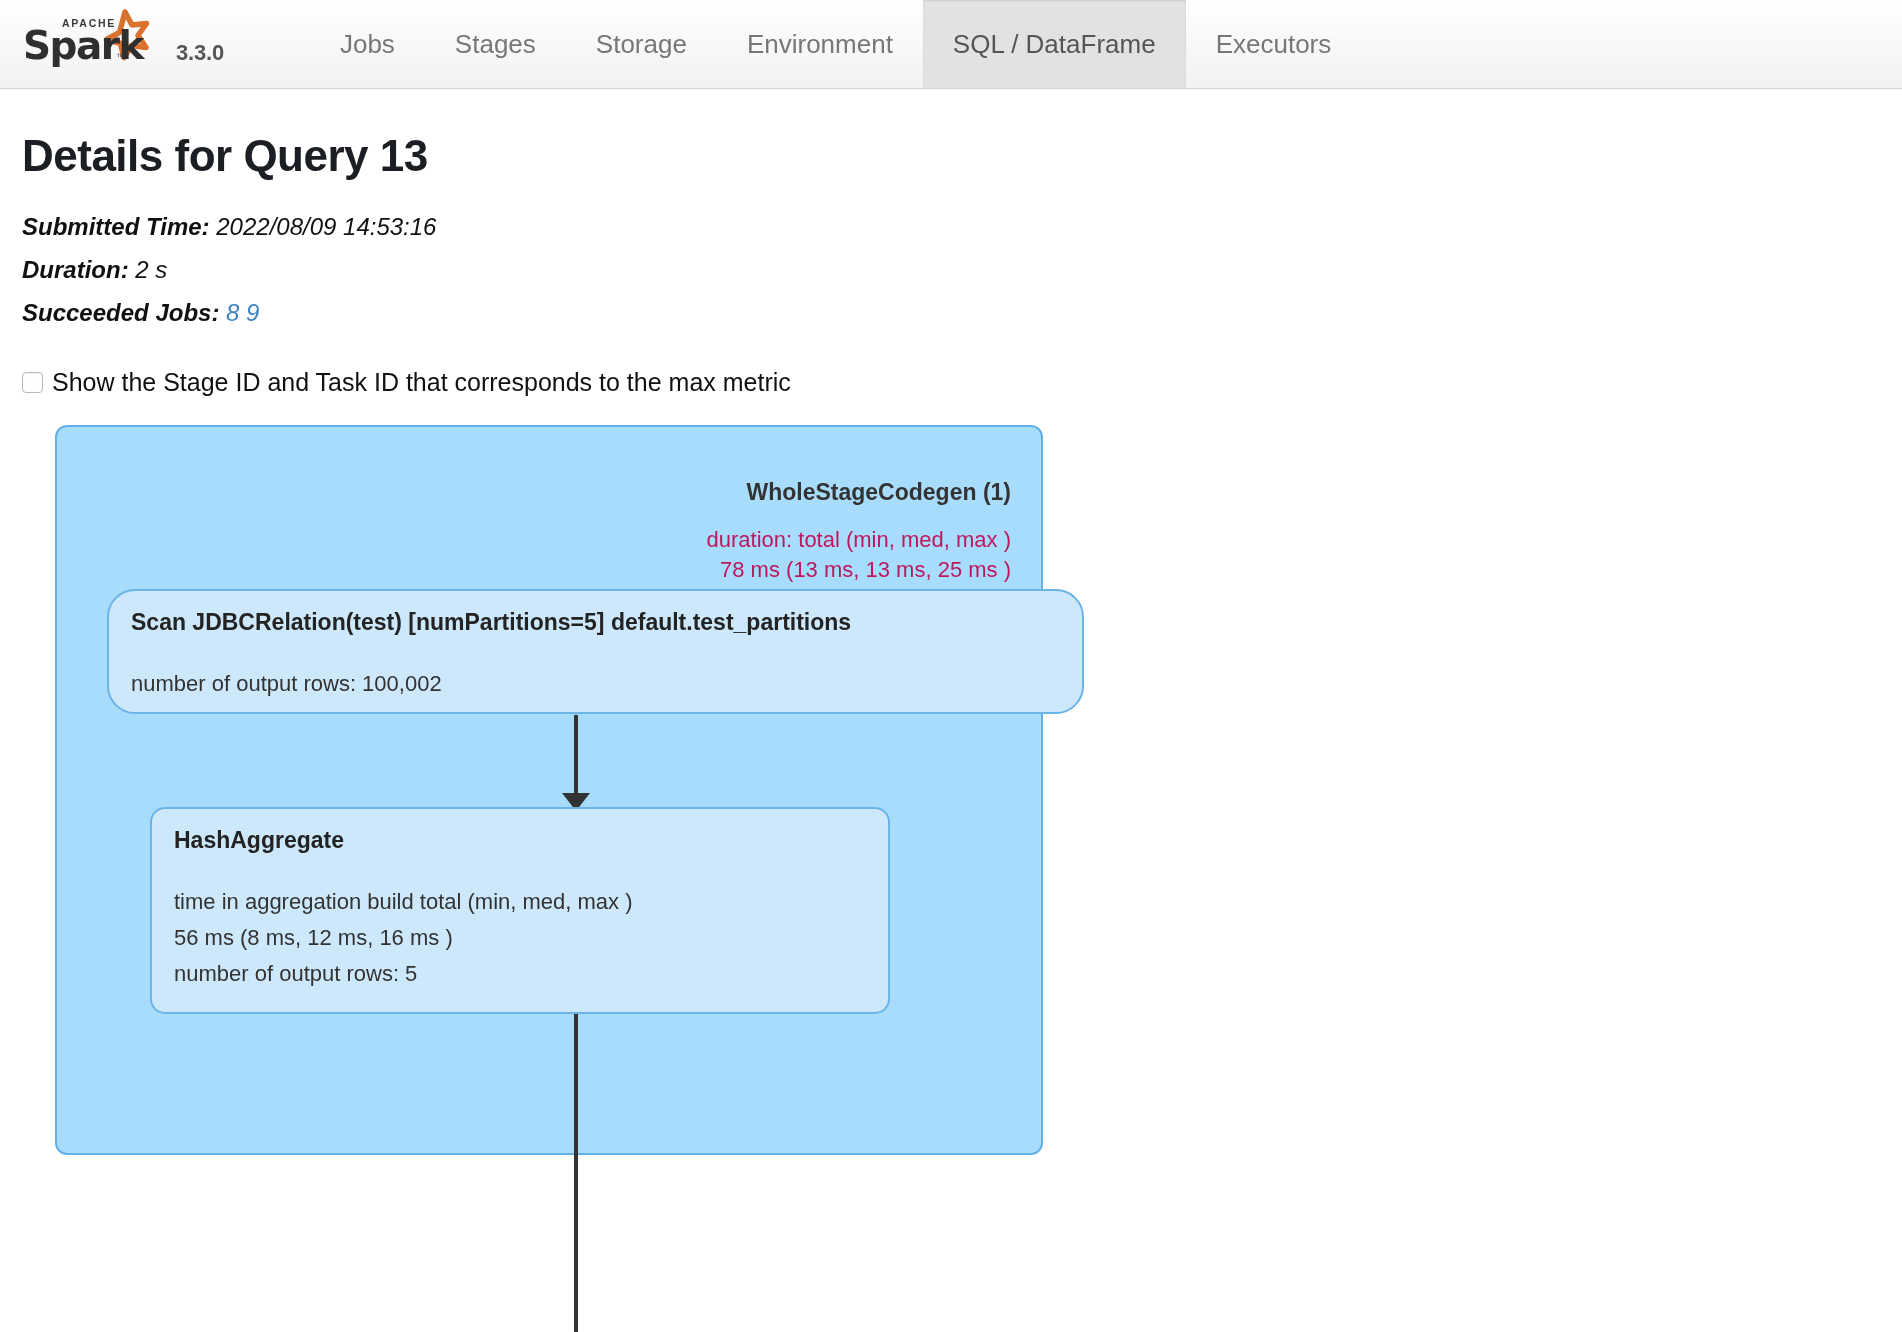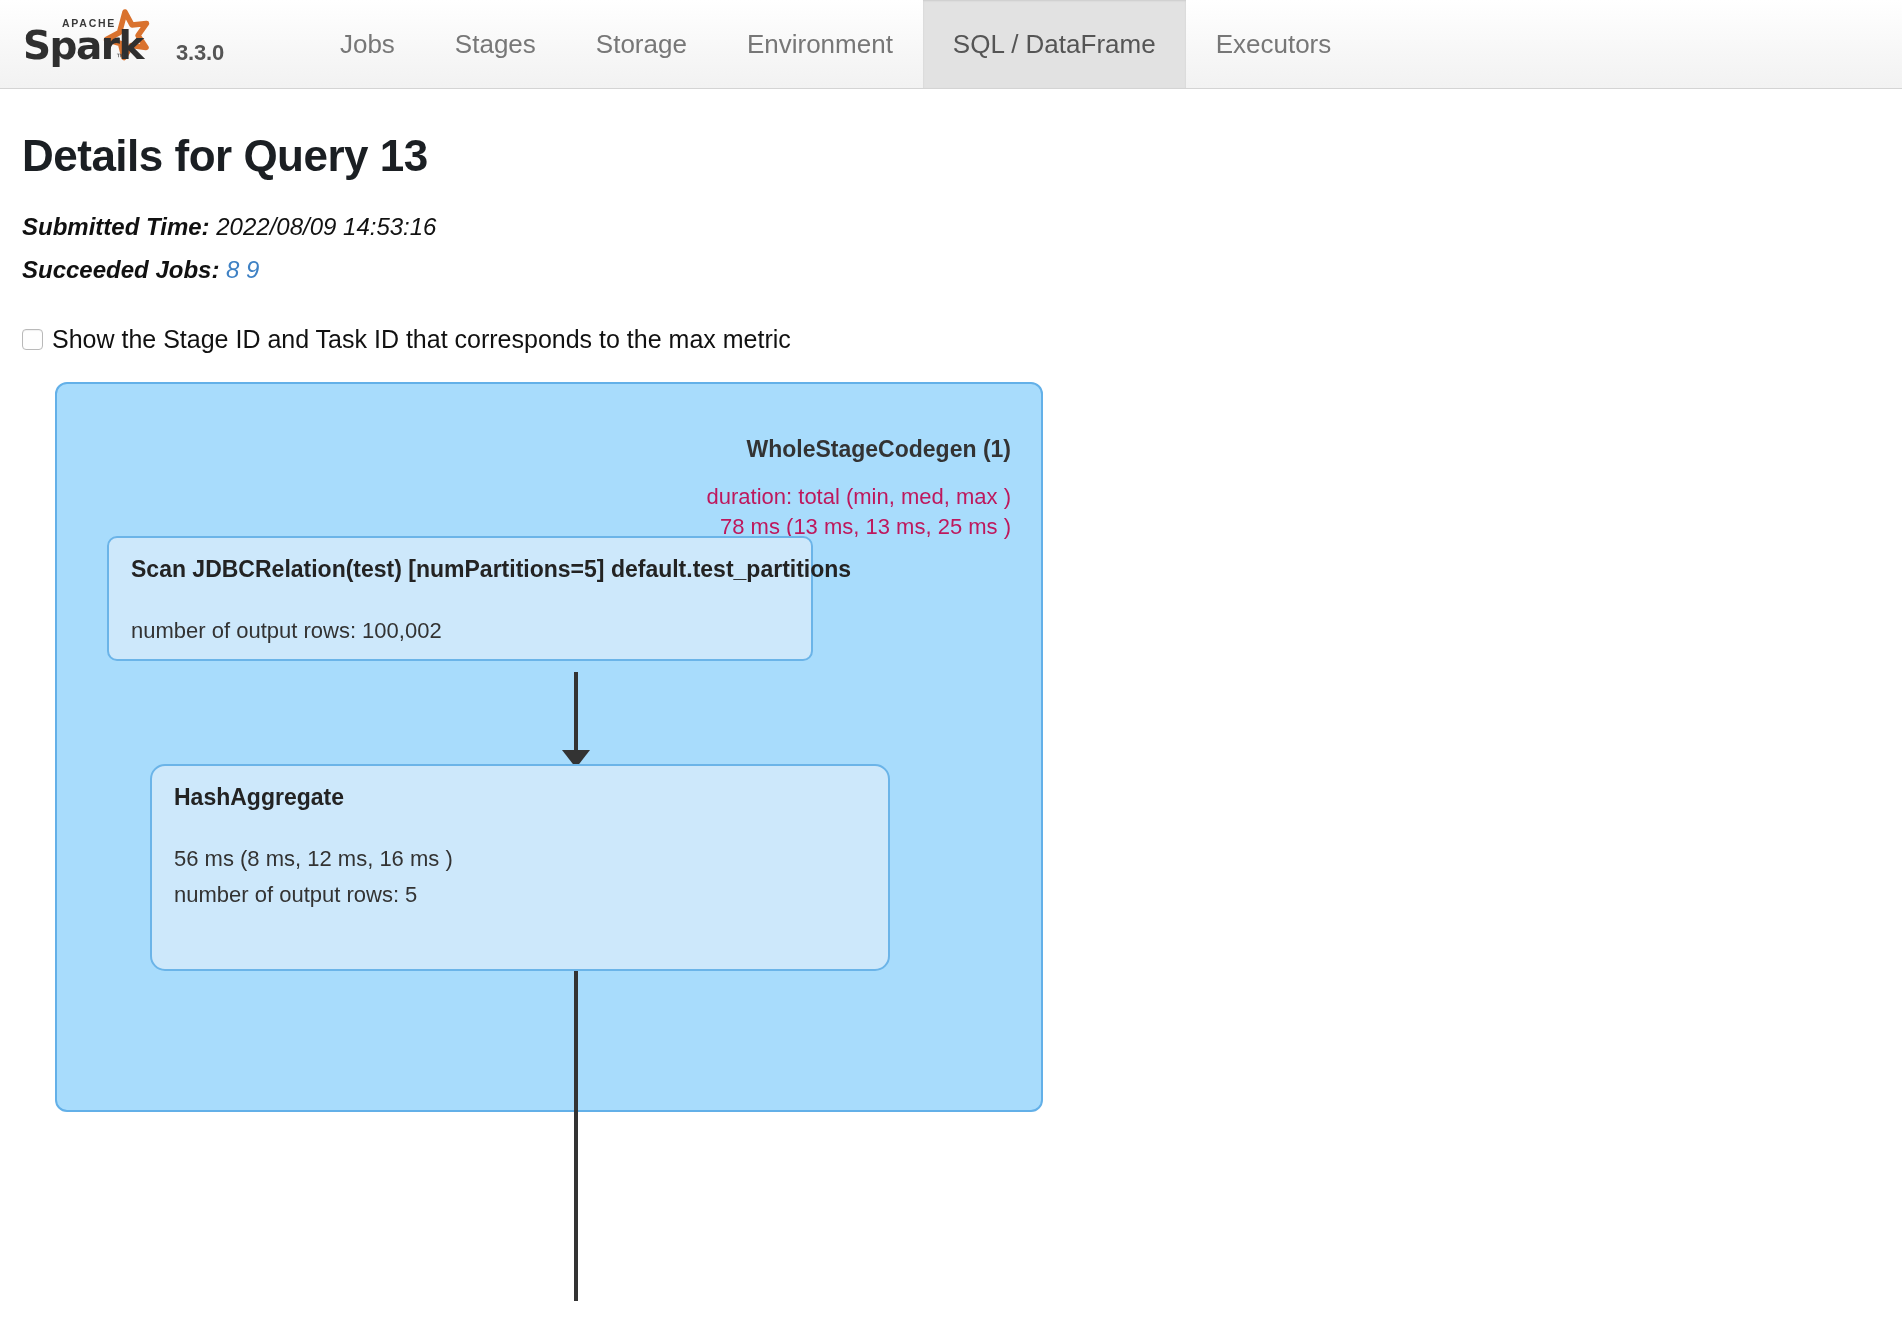--- a/index.html
+++ b/index.html
@@ -173,23 +173,24 @@
   }
   .node-metric {
     font-size: 22px;
     line-height: 36px;
     color: #333333;
     white-space: nowrap;
   }
 
   #node-scan {
     left: 85px;
-    top: 154px;
-    width: 706px;
+    top: 164px;
+    width: 977px;
     height: 125px;
+    border-radius: 28px;
   }
   #node-hashagg {
     left: 128px;
     top: 382px;
     width: 740px;
     height: 207px;
     border-radius: 15px;
   }
 
   .edge {
@@ -240,20 +241,24 @@
 
 <div class="page">
 
   <h1 class="page-title">Details for Query 13</h1>
 
   <div class="meta-line">
     <span class="meta-label">Submitted Time:</span>
     <span class="meta-value">2022/08/09 14:53:16</span>
   </div>
 
+  <div class="meta-line">
+    <span class="meta-label">Duration:</span>
+    <span class="meta-value">2 s</span>
+  </div>
 
   <div class="meta-line">
     <span class="meta-label">Succeeded Jobs:</span>
     <a class="job-link" href="#">8</a>
     <a class="job-link" href="#">9</a>
   </div>
 
   <div class="checkbox-row">
     <input type="checkbox" class="cb" id="cb-max-metric" style="">
     <label class="cb-label" for="cb-max-metric">Show the Stage ID and Task ID that corresponds to the max metric</label>
@@ -272,20 +277,21 @@
     <div class="node" id="node-scan">
       <div class="node-title">Scan JDBCRelation(test) [numPartitions=5] default.test_partitions</div>
       <div class="node-metric">number of output rows: 100,002</div>
     </div>
 
     <div class="edge" id="edge-scan-hash"></div>
     <div class="arrowhead" id="arrow-scan-hash"></div>
 
     <div class="node" id="node-hashagg">
       <div class="node-title">HashAggregate</div>
+      <div class="node-metric">time in aggregation build total (min, med, max )</div>
       <div class="node-metric">56 ms (8 ms, 12 ms, 16 ms )</div>
       <div class="node-metric">number of output rows: 5</div>
     </div>
 
     <div class="edge" id="edge-hash-out"></div>
 
   </div>
 </div>
 
 </body></html>

